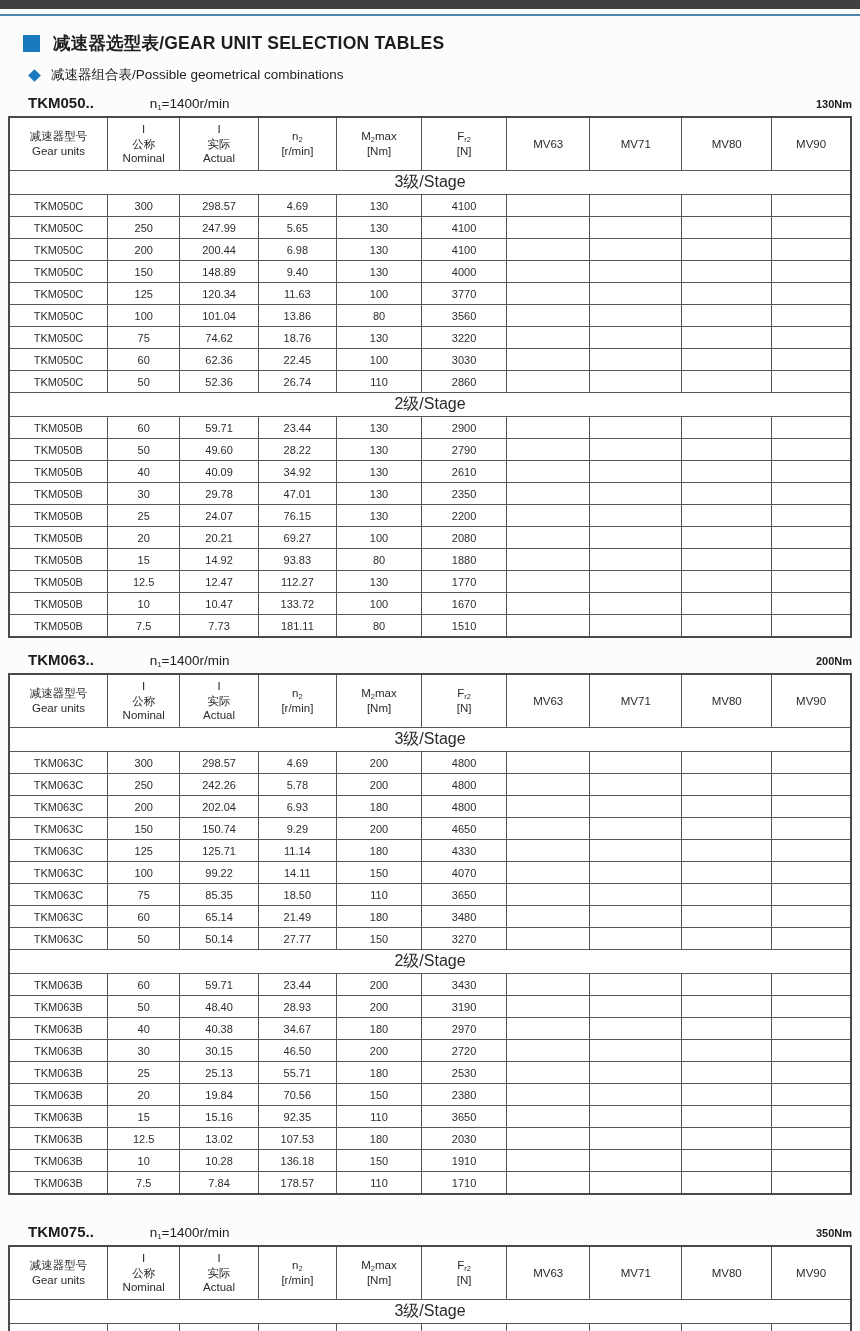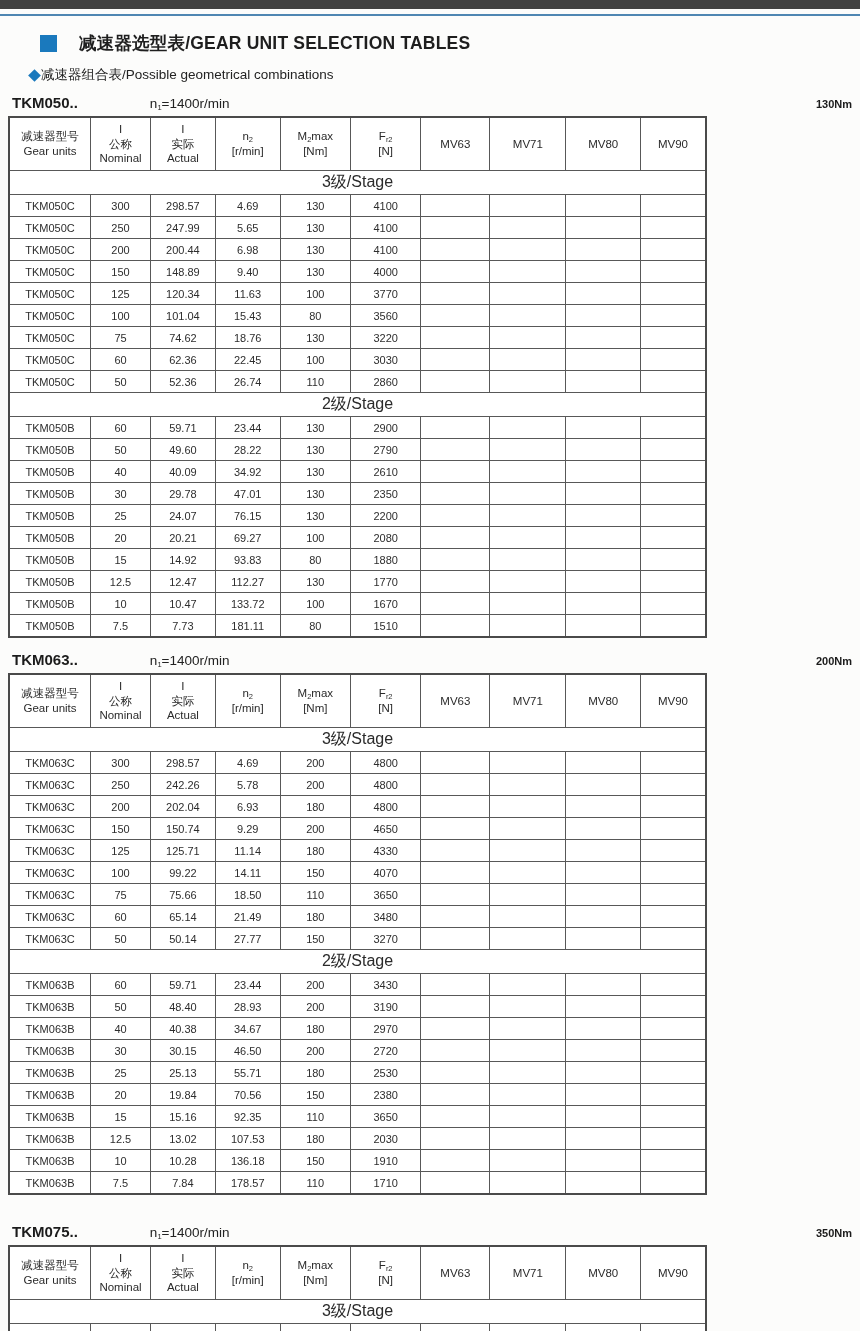--- a/index.html
+++ b/index.html
@@ -3,32 +3,32 @@
 <meta charset="utf-8">
 <style>
   html,body{margin:0;padding:0;}
   body{
     width:860px;height:1331px;overflow:hidden;background:#fcfcfb;
     font-family:"Liberation Sans","DejaVu Sans",sans-serif;color:#2d2d2d;
     position:relative;
   }
   .topbar{height:9px;background:#414141;}
   .blue-rule{height:2px;background:#4e86b2;margin-top:5px;}
-  .title-row{display:flex;align-items:center;gap:22px;margin:15px 8px 0 40px;}
+  .title-row{display:flex;align-items:center;gap:13px;margin:15px 8px 0 23px;}
   .bullet-square{width:17px;height:17px;background:#1a79bd;flex:0 0 auto;}
   .page-title{font-size:17.5px;font-weight:bold;color:#1e1e1e;letter-spacing:0.2px;margin:0;}
-  .subtitle-row{display:flex;align-items:center;gap:2px;margin:11px 8px 0 30px;font-size:13.5px;color:#232323;}
+  .subtitle-row{display:flex;align-items:center;gap:12px;margin:11px 8px 0 30px;font-size:13.5px;color:#232323;}
   .bullet-diamond{width:9px;height:9px;background:#1a79bd;transform:rotate(45deg);flex:0 0 auto;}
-  .sec-head{display:flex;align-items:baseline;margin:10px 8px 4px 12px;gap:16px;}
+  .sec-head{display:flex;align-items:baseline;margin:10px 8px 4px 28px;}
   .sec-head.gap2{margin-top:13px;text-align:center;}
   .sec-head.gap3{margin-top:28px;}
   .model{font-weight:bold;font-size:15px;color:#1b1b1b;}
   .speed{margin-left:56px;font-size:13.5px;color:#222;}
   .torque{margin-left:auto;font-weight:bold;font-size:11px;color:#1b1b1b;}
-  table{border-collapse:collapse;table-layout:fixed;width:699px;margin-left:8px;margin-top:4px;background:#fff;border:2px solid #4a4a4a;}
+  table{border-collapse:collapse;table-layout:fixed;width:844px;margin-left:8px;margin-top:4px;background:#fff;border:2px solid #4a4a4a;}
   col.c1{width:11.7%} col.c2{width:8.6%} col.c3{width:9.3%} col.c4{width:9.3%}
   col.c5{width:10.1%} col.c6{width:10.1%} col.c7{width:9.9%} col.c8{width:10.9%}
   col.c9{width:10.7%} col.c10{width:9.4%}
   th,td{border:1px solid #585858;text-align:center;vertical-align:middle;overflow:hidden;}
   thead th{height:50px;font-weight:normal;font-size:11.5px;line-height:1.3;color:#2a2a2a;}
   td.data{height:19px;font-size:11px;color:#2d2d2d;}
   tr.stage td{height:15px;font-size:16px;color:#2a2a2a;}
   sub{font-size:7.5px;vertical-align:-2px;}
 </style>
 </head>
@@ -169,21 +169,21 @@
           <td class="data">3770</td>
           <td class="data"></td>
           <td class="data"></td>
           <td class="data"></td>
           <td class="data"></td>
         </tr>
         <tr>
           <td class="data">TKM050C</td>
           <td class="data">100</td>
           <td class="data">101.04</td>
-          <td class="data">15.43</td>
+          <td class="data">13.86</td>
           <td class="data">80</td>
           <td class="data">3560</td>
           <td class="data"></td>
           <td class="data"></td>
           <td class="data"></td>
           <td class="data"></td>
         </tr>
         <tr>
           <td class="data">TKM050C</td>
           <td class="data">75</td>
@@ -478,21 +478,21 @@
           <td class="data">150</td>
           <td class="data">4070</td>
           <td class="data"></td>
           <td class="data"></td>
           <td class="data"></td>
           <td class="data"></td>
         </tr>
         <tr>
           <td class="data">TKM063C</td>
           <td class="data">75</td>
-          <td class="data">75.66</td>
+          <td class="data">85.35</td>
           <td class="data">18.50</td>
           <td class="data">110</td>
           <td class="data">3650</td>
           <td class="data"></td>
           <td class="data"></td>
           <td class="data"></td>
           <td class="data"></td>
         </tr>
         <tr>
           <td class="data">TKM063C</td>

